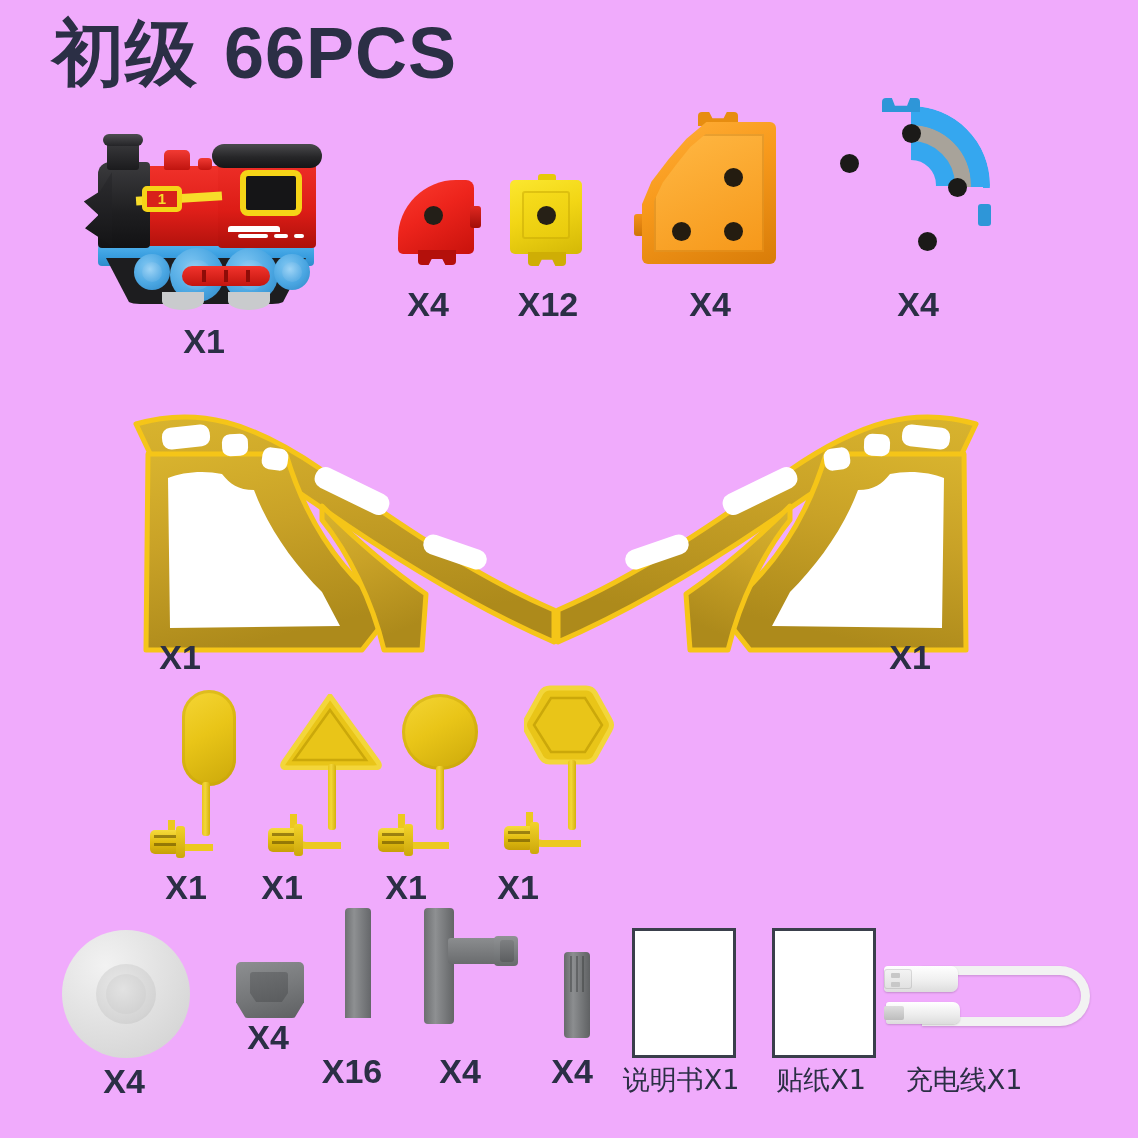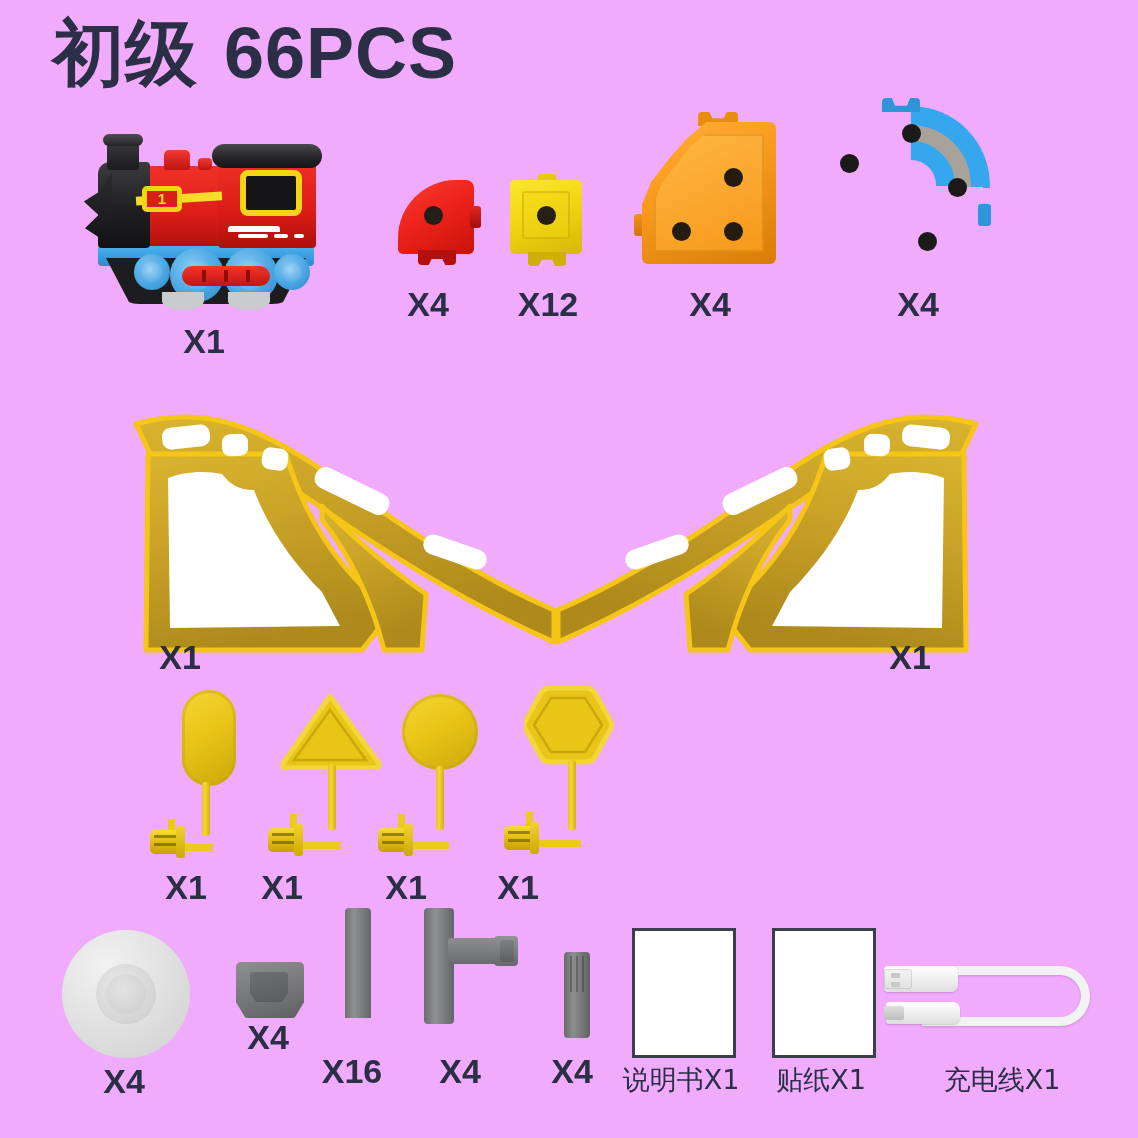--- a/index.html
+++ b/index.html
@@ -711,15 +711,15 @@
 
   <div id="usb" class="part">
     <div id="usb-cord"></div>
     <div id="usb-a"></div>
     <div id="usb-a-tip"></div>
     <div class="usb-pin" id="usb-pin1"></div>
     <div class="usb-pin" id="usb-pin2"></div>
     <div id="usb-micro"></div>
     <div id="usb-micro-tip"></div>
   </div>
-  <div class="count cjk" style="left:1002px; top:1062px;">充电线X1</div>
+  <div class="count cjk" style="left:964px; top:1062px;">充电线X1</div>
 
 </div>
 
 </body></html>

